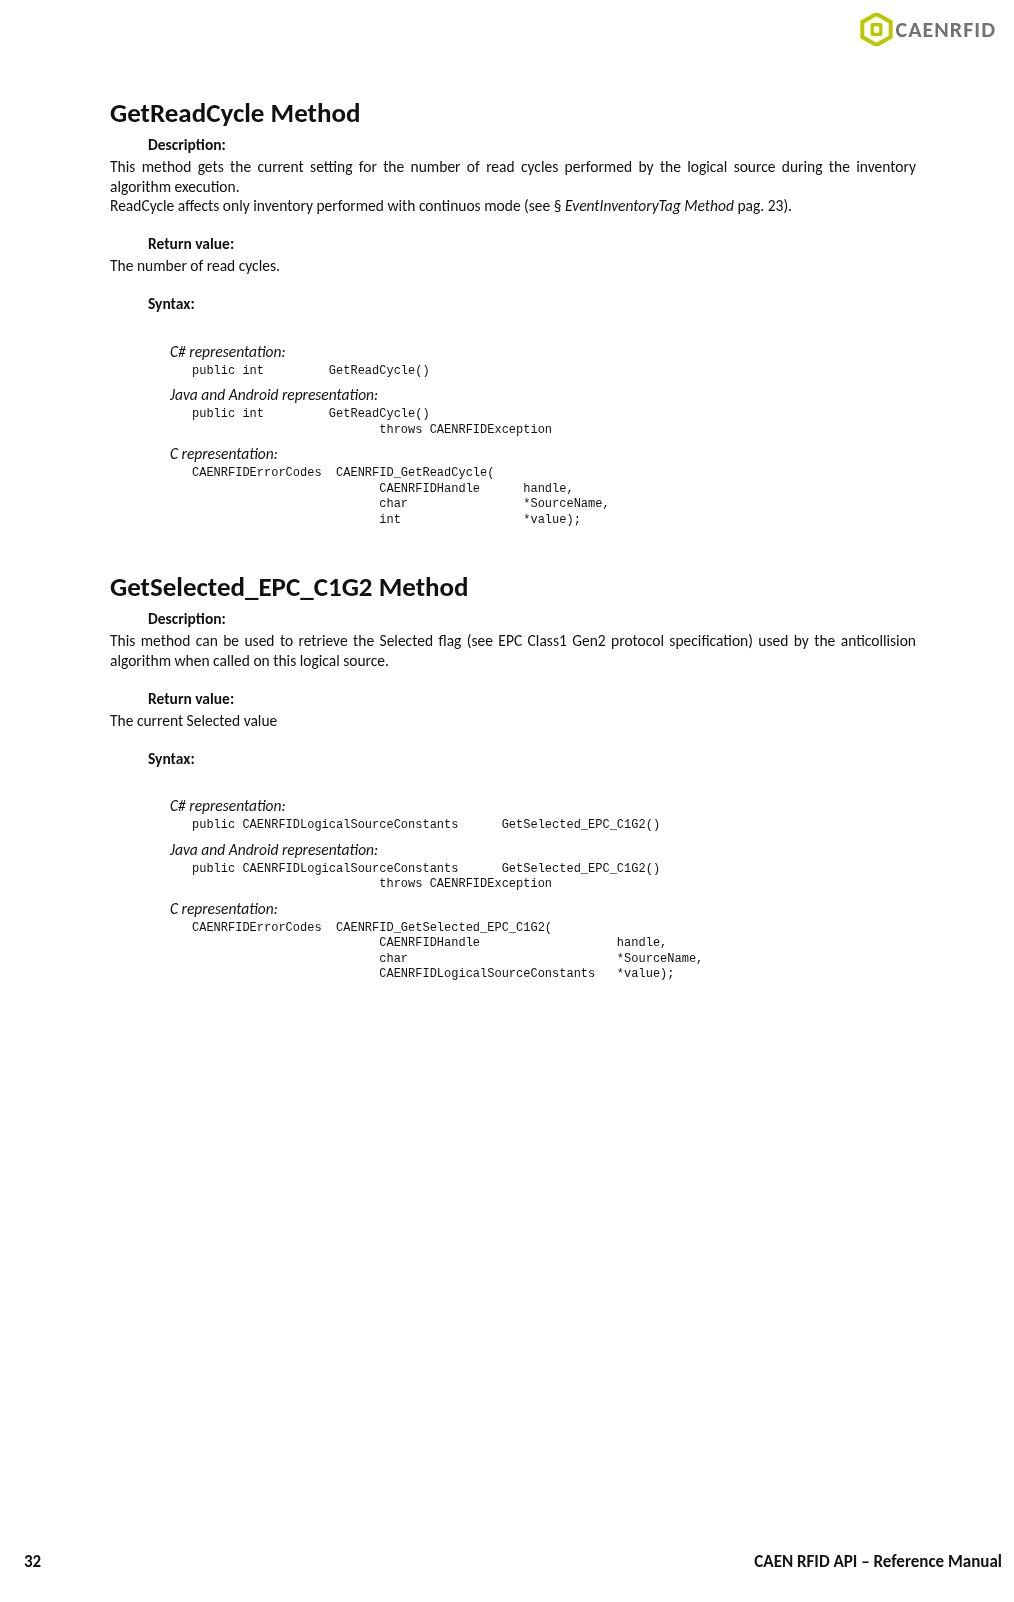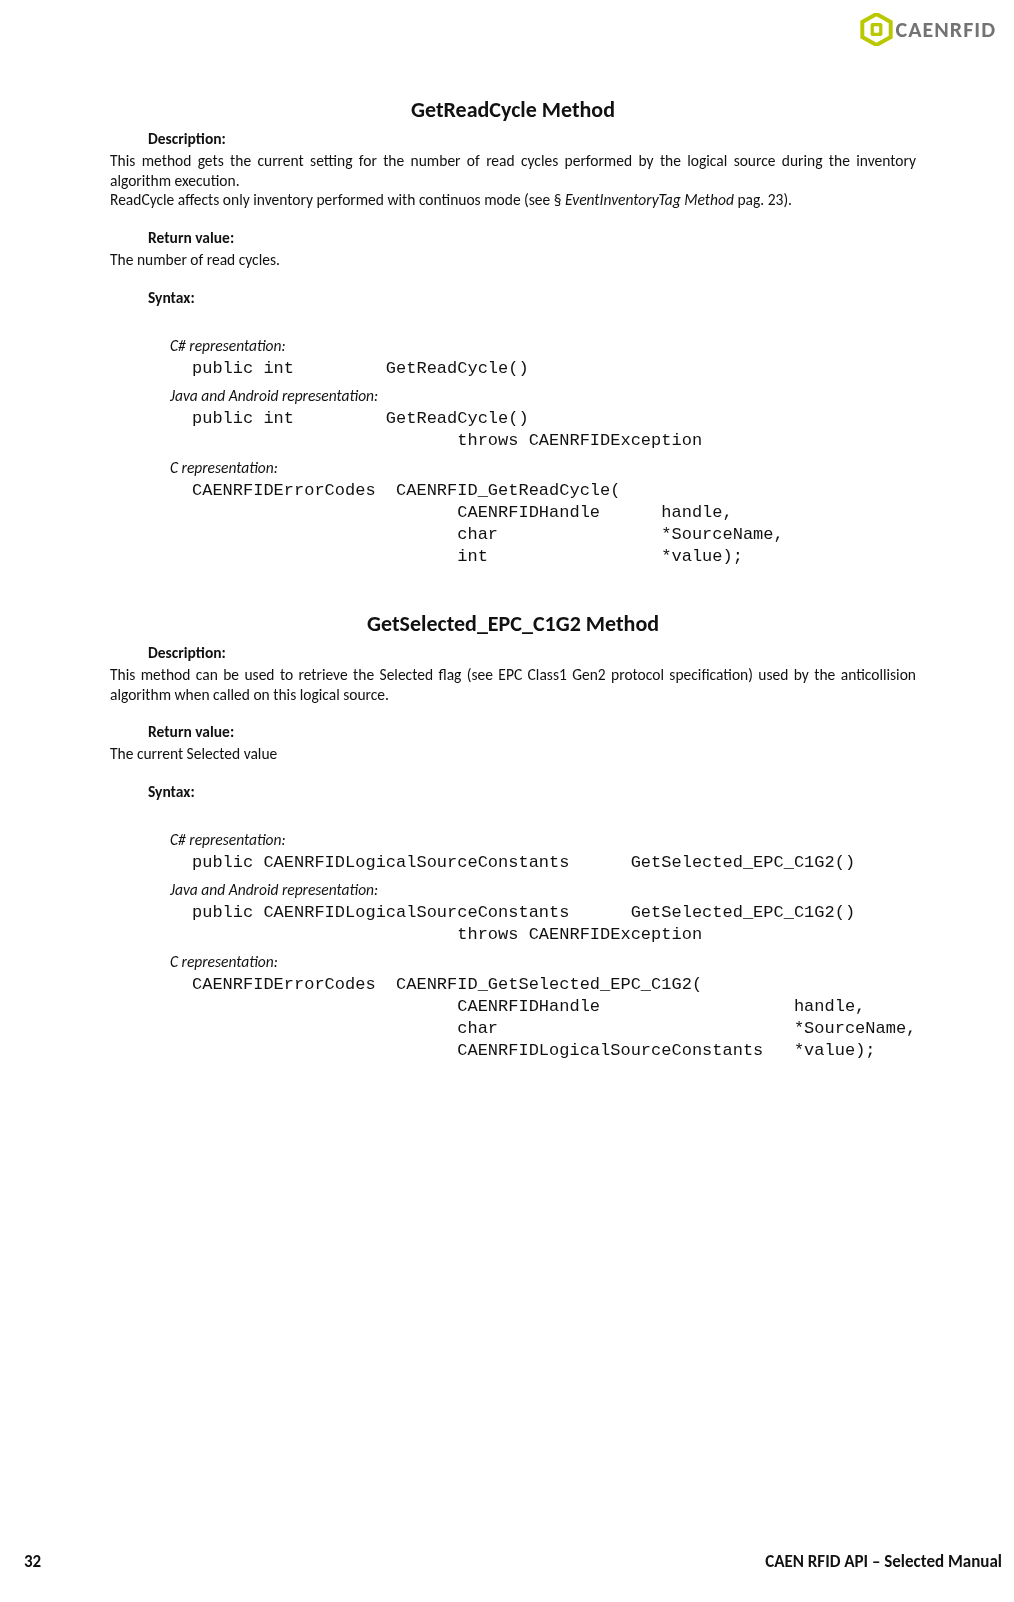--- a/index.html
+++ b/index.html
@@ -21,38 +21,37 @@
     display: flex;
     align-items: center;
     color: #737373;
     font-weight: 800;
     font-size: 22px;
     letter-spacing: 1px;
   }
   .logo svg { margin-right: 3px; }
   .content { padding: 74px 86px 0 86px; }
   h2 {
-    font-size: 22px;
+    font-size: 27px;
     font-weight: 700;
     margin: 0 0 6px 0;
-    text-align: center;
   }
   .label-italic {
     font-weight: 600;
     margin-top: 6px;
     margin-left: 38px;
   }
   p { margin: 0 0 2px 0; line-height: 1.28; }
   .justify { text-align: justify; }
   .block { margin-bottom: 18px; }
   .syntax-indent { margin-left: 60px; margin-top: 28px; }
   .rep-label { font-style: italic; margin: 6px 0 2px 0; }
   pre {
     font-family: "Courier New", Courier, monospace;
-    font-size: 17px;
+    font-size: 12px;
     white-space: pre;
     margin: 2px 0 6px 22px;
     line-height: 1.3;
   }
   .u { }
   .footer {
     position: absolute;
     bottom: 30px;
     left: 24px;
     right: 12px;
@@ -114,14 +113,14 @@
     <p class="rep-label">Java and Android representation:</p>
     <pre>public CAENRFIDLogicalSourceConstants      GetSelected_EPC_C1G2()<br>                          throws CAENRFIDException</pre>
     <p class="rep-label">C representation:</p>
     <pre>CAENRFIDErrorCodes  CAENRFID_GetSelected_EPC_C1G2(<br>                          CAENRFIDHandle                   handle,<br>                          char                             *SourceName,<br>                          CAENRFIDLogicalSourceConstants   *<span class="u">value</span>);</pre>
   </div>
 
 </div>
 
 <div class="footer">
   <span>32</span>
-  <span>CAEN RFID API – Selected Manual</span>
+  <span>CAEN RFID API – Reference Manual</span>
 </div>
 
 </body></html>

